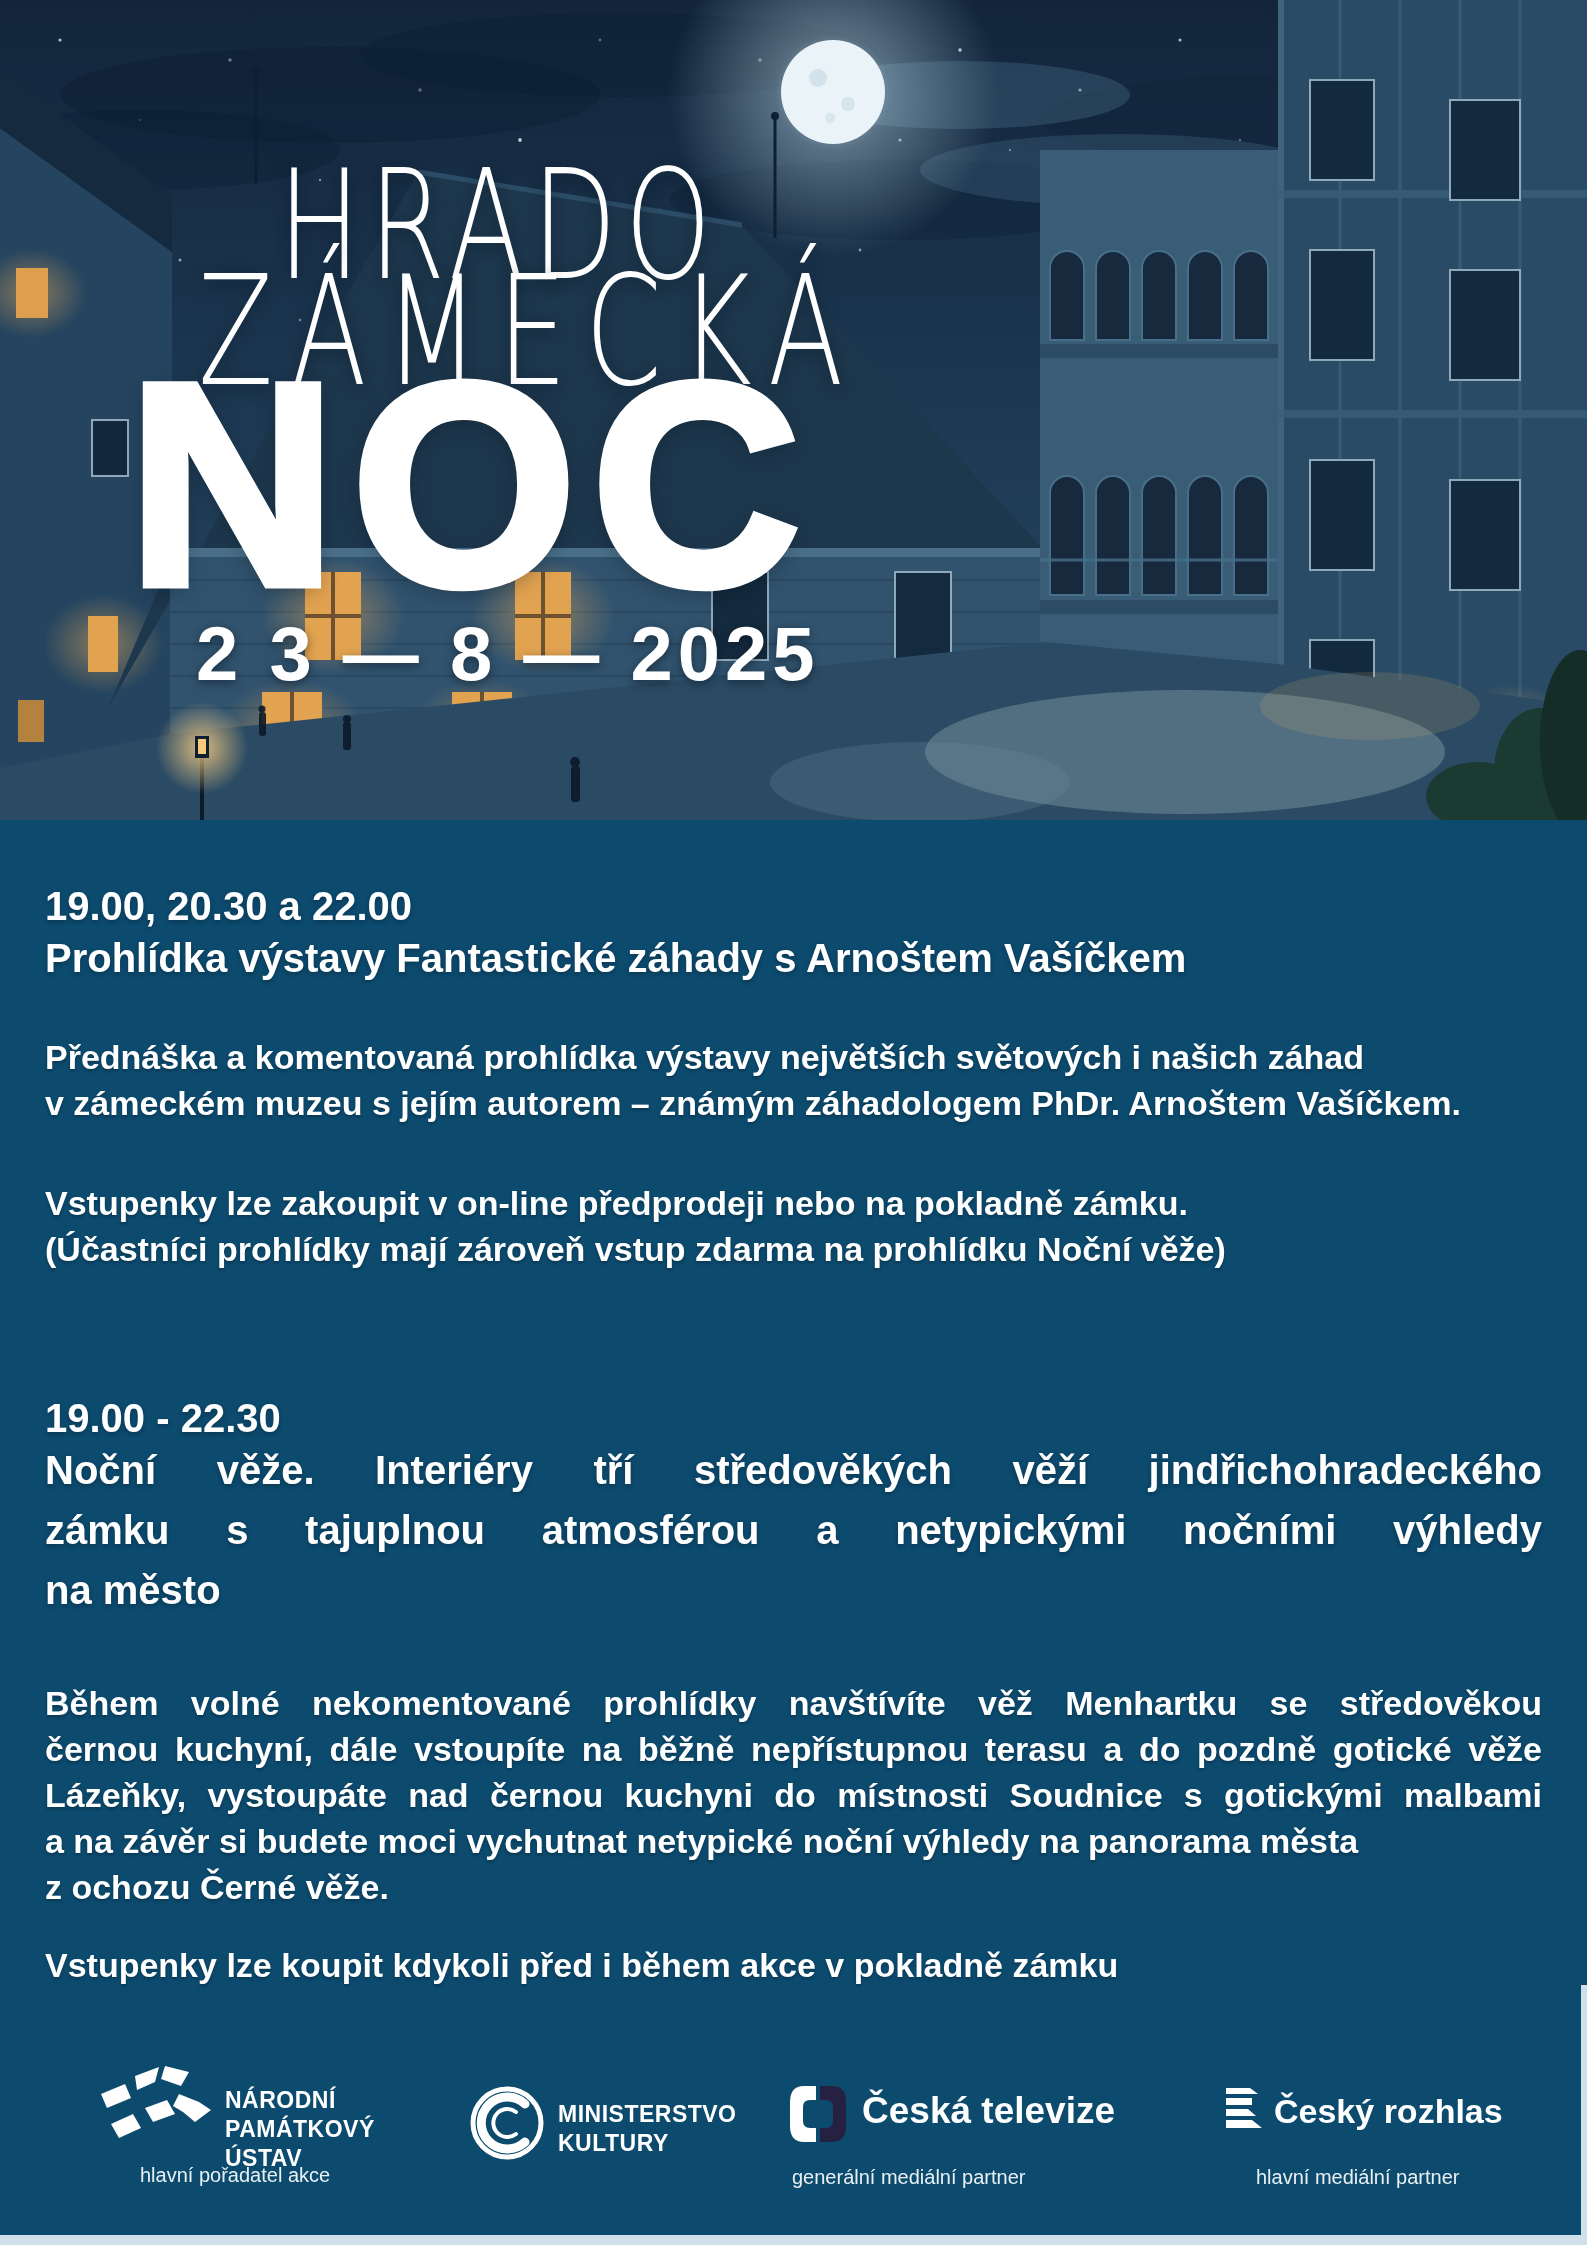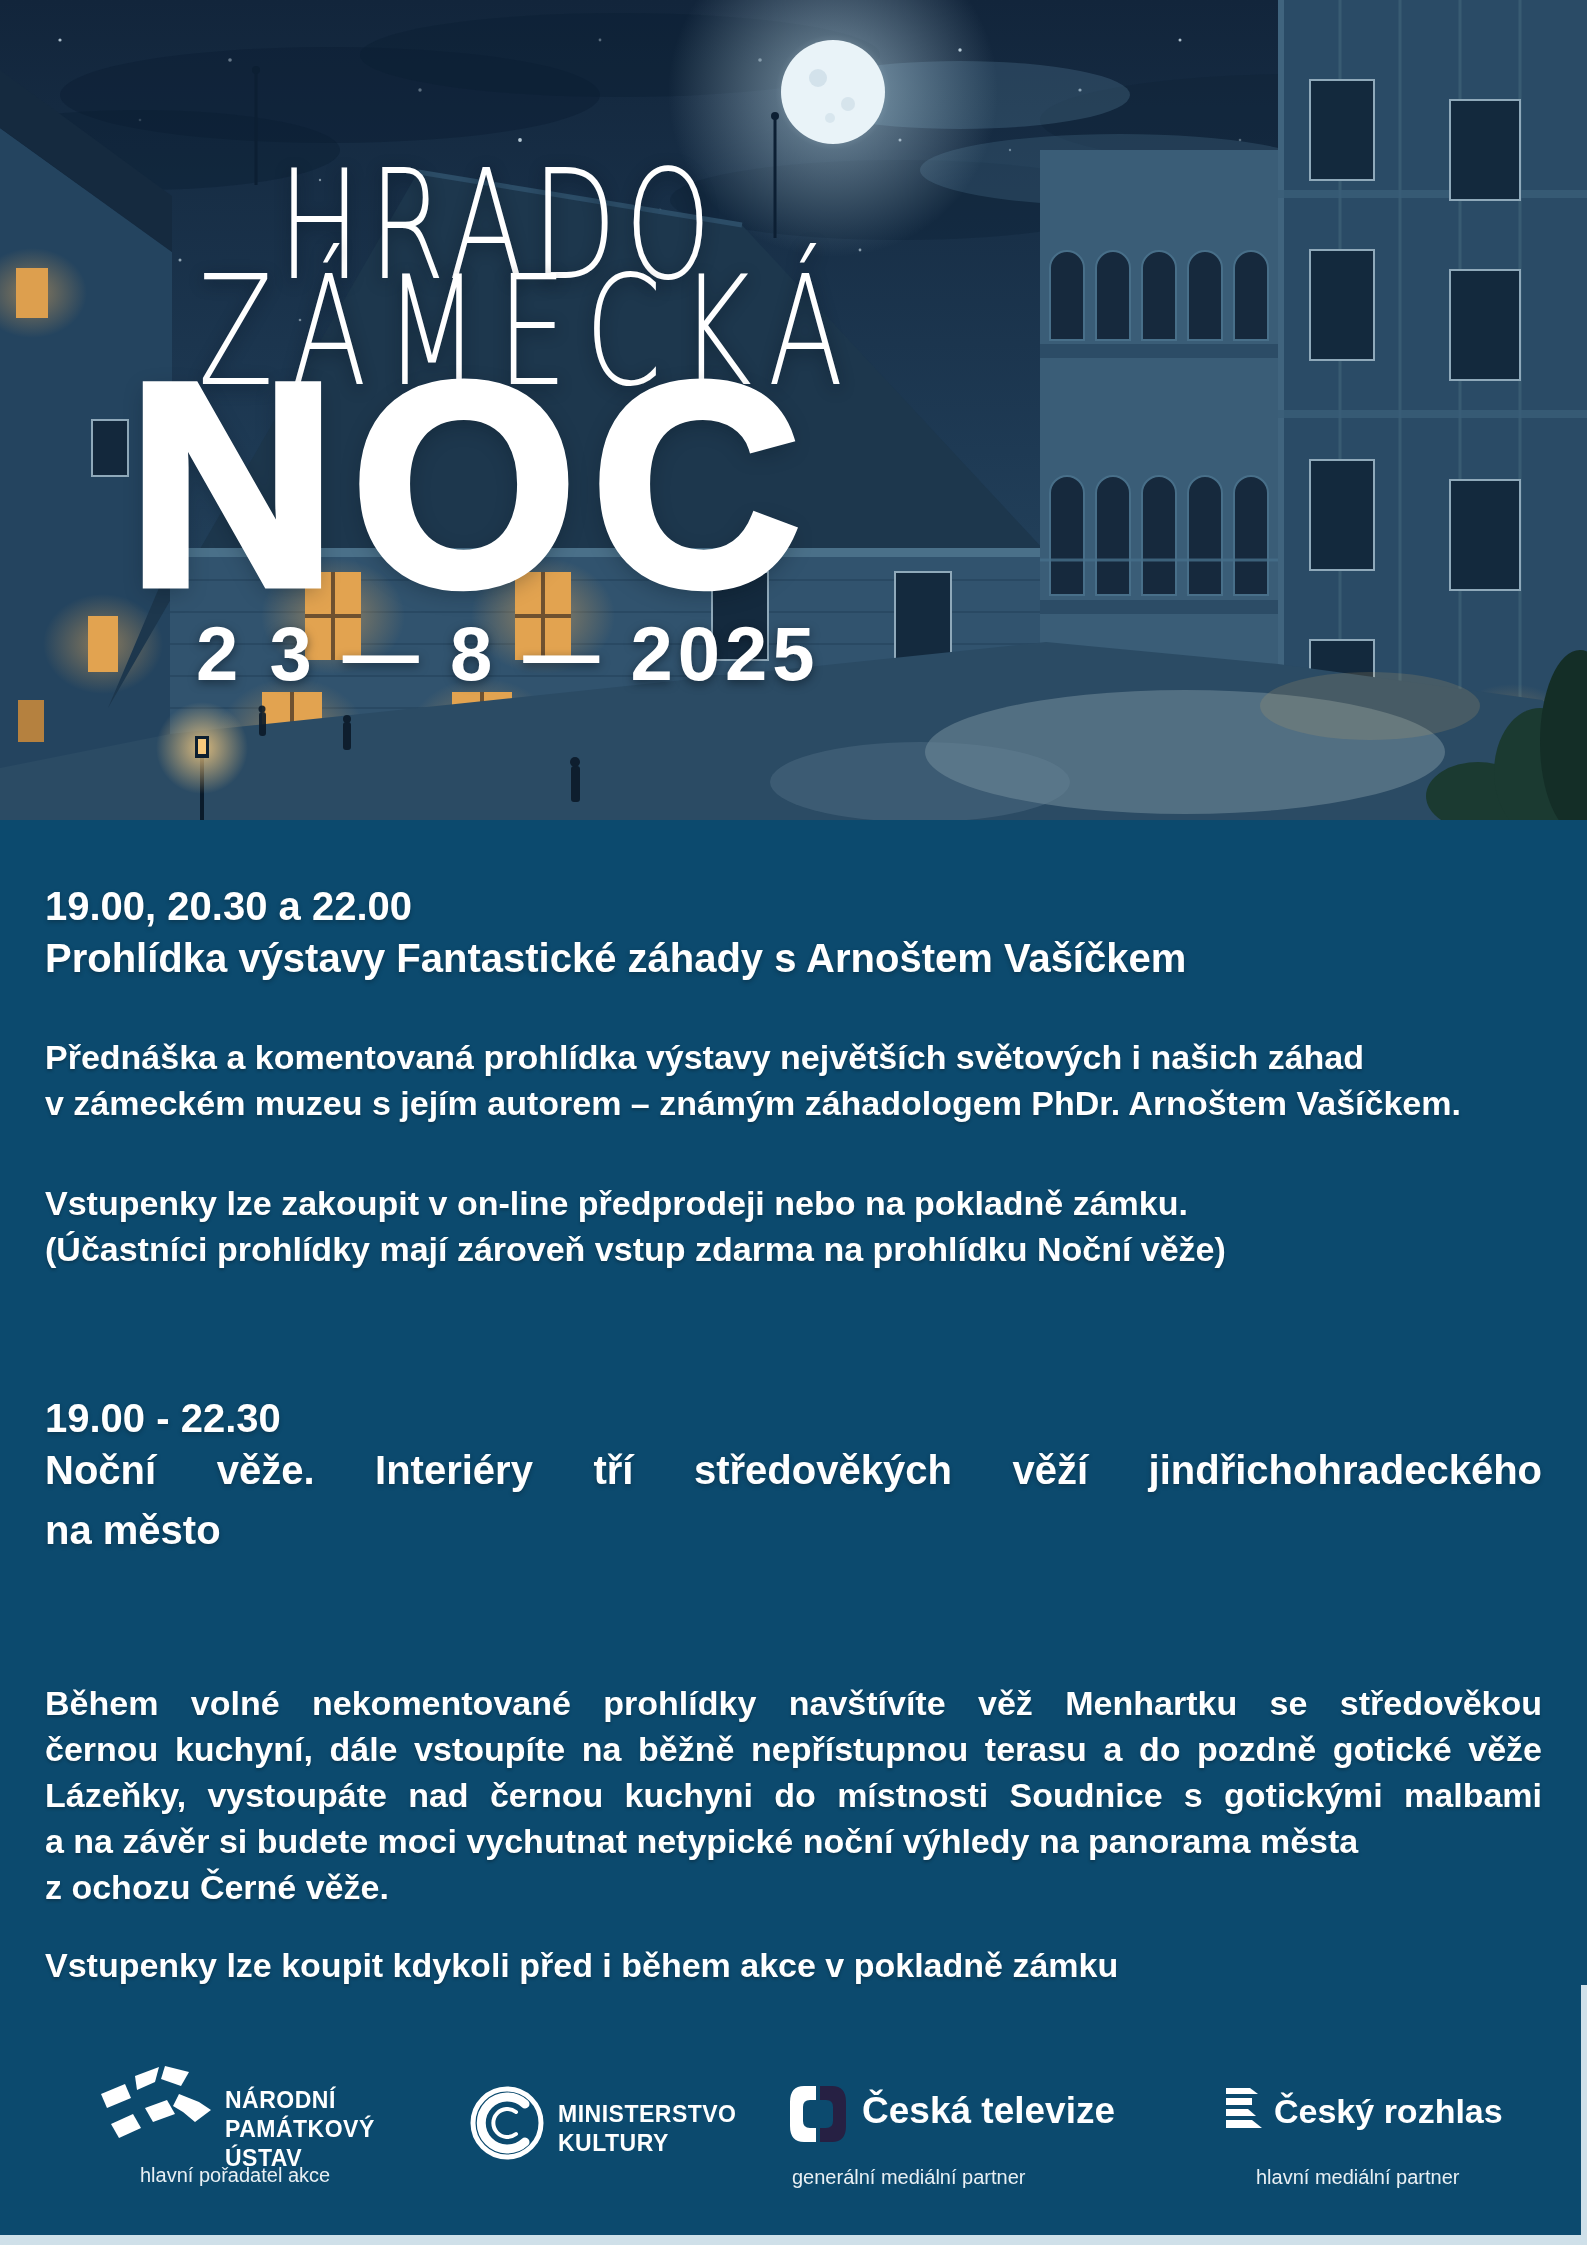--- a/index.html
+++ b/index.html
@@ -274,20 +274,21 @@
 
   <div class="abs body-t w" style="left:45px;top:1180px;">
     <div>Vstupenky lze zakoupit v on-line předprodeji nebo na pokladně zámku.</div>
     <div>(Účastníci prohlídky mají zároveň vstup zdarma na prohlídku Noční věže)</div>
   </div>
 
   <div class="abs time" style="left:45px;top:1384px;">19.00 - 22.30</div>
 
   <div class="abs htitle w" style="left:45px;top:1440px;">
     <div class="jl">Noční věže. Interiéry tří středověkých věží jindřichohradeckého</div>
+    <div class="jl">zámku s tajuplnou atmosférou a netypickými nočními výhledy</div>
     <div>na město</div>
   </div>
 
   <div class="abs body-t w" style="left:45px;top:1680px;">
     <div class="jl">Během volné nekomentované prohlídky navštívíte věž Menhartku se středověkou</div>
     <div class="jl">černou kuchyní, dále vstoupíte na běžně nepřístupnou terasu a do pozdně gotické věže</div>
     <div class="jl">Lázeňky, vystoupáte nad černou kuchyni do místnosti Soudnice s gotickými malbami</div>
     <div>a na závěr si budete moci vychutnat netypické noční výhledy na panorama města</div>
     <div>z ochozu Černé věže.</div>
   </div>

